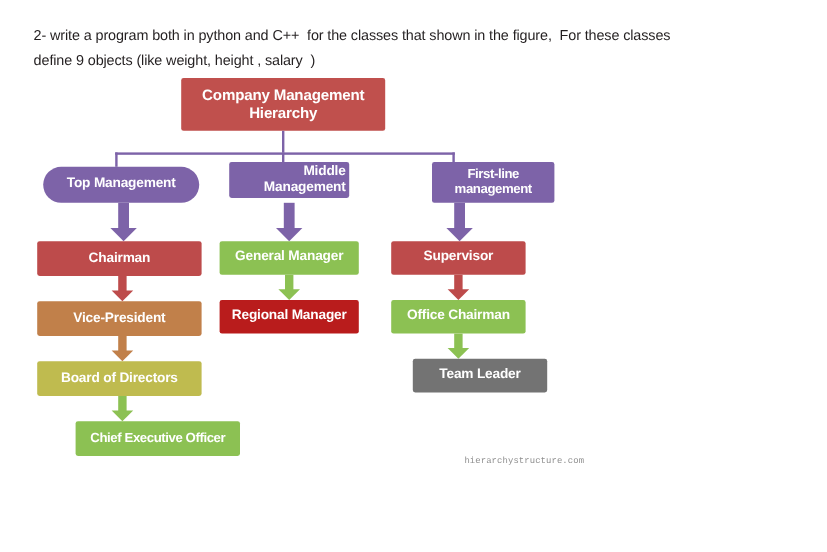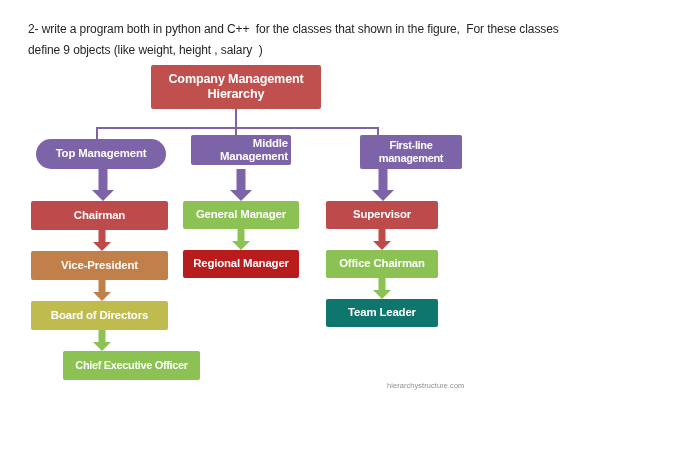--- a/index.html
+++ b/index.html
@@ -100,21 +100,21 @@
     border-left-style: solid;
     border-right-style: solid;
     border-top-style: solid;
   }
 
   .watermark {
     position: absolute;
     font-size: 7.4px;
     color: #8e8e8e;
     letter-spacing: 0.1px;
-    font-family: Liberation Sans, sans-serif;
+    font-family: Liberation Mono, monospace;
     padding-left: 22px;
   }
 </style>
 </head>
 <body>
 
 <div id="page">
 
   <div class="prompt">
     <span class="line">2- write a program both in python and C++  for the classes that shown in the figure,  For these classes</span>
@@ -187,18 +187,18 @@
       <div class="head" style="border-left-width:9px; border-right-width:9px; border-top-width:9px; border-top-color:#bd4b4b;"></div>
     </div>
 
     <div class="node" style="left:326px; top:192px; width:112px; height:28px; background:#8cc153;">Office Chairman</div>
 
     <div class="arrow" style="left:373px; top:220px; width:18px; height:21px;">
       <div class="shaft" style="width:7px; height:13px; background:#8cc153;"></div>
       <div class="head" style="border-left-width:9px; border-right-width:9px; border-top-width:9px; border-top-color:#8cc153;"></div>
     </div>
 
-    <div class="node" style="left:326px; top:241px; width:112px; height:28px; background:#0f766e;">Team Leader</div>
+    <div class="node" style="left:344px; top:241px; width:112px; height:28px; background:#737373;">Team Leader</div>
 
     <div class="watermark" style="left:365px; top:323px;">hierarchystructure.com</div>
 
   </div>
 </div>
 
 </body></html>

